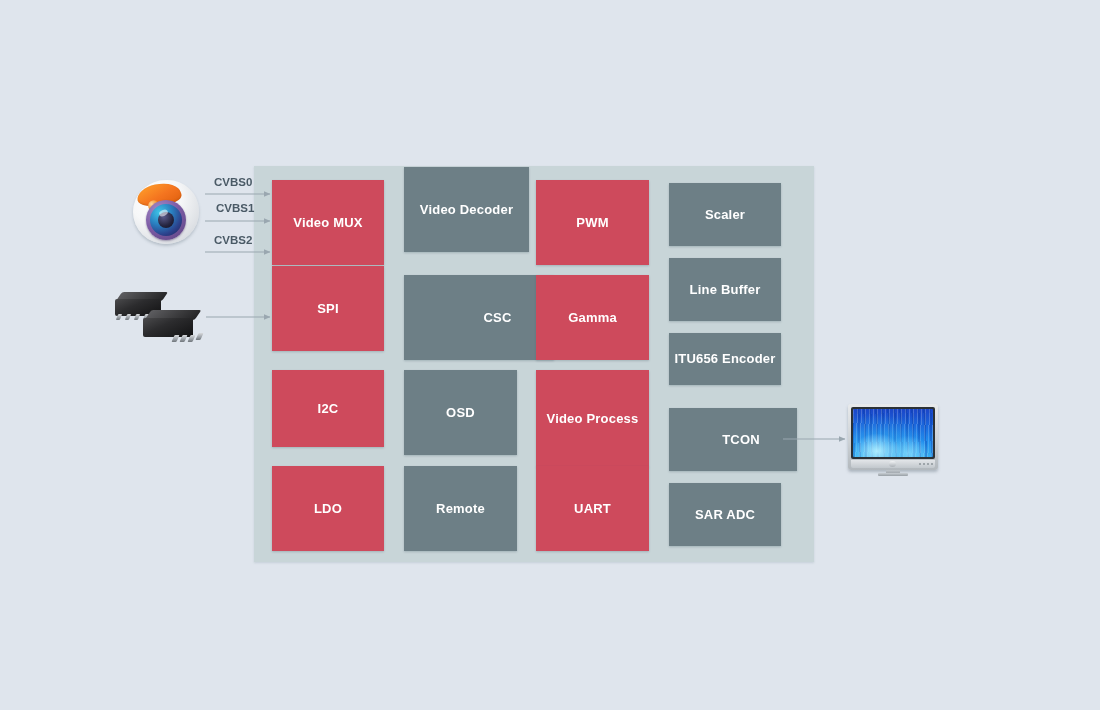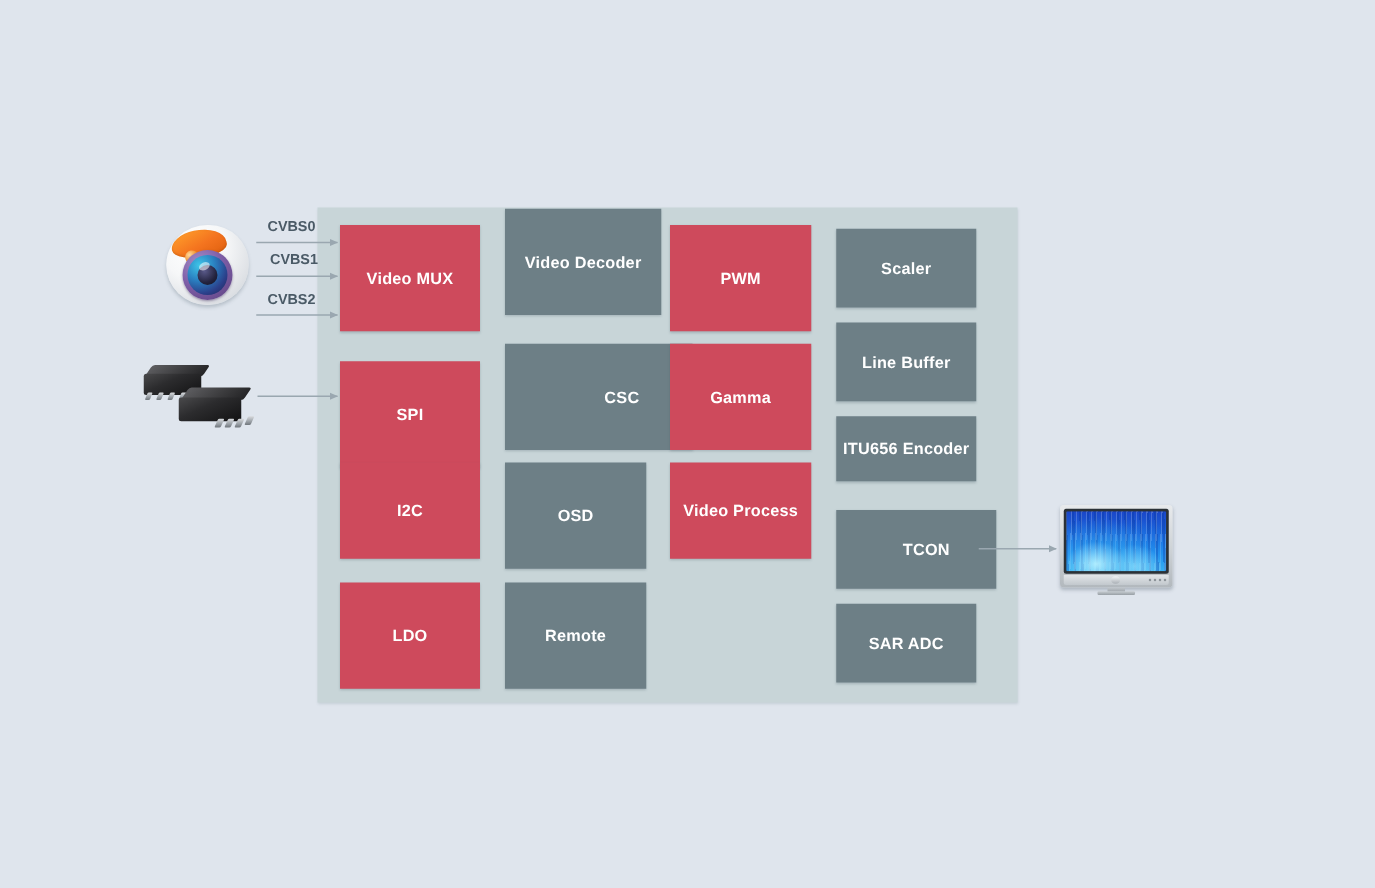--- a/index.html
+++ b/index.html
@@ -145,32 +145,33 @@
   }
 </style>
 </head>
 <body>
 
 <div id="stage">
 
   <div class="soc-panel"></div>
 
   <div class="blk red" style="left:272px;top:180px;width:112px;height:85px;">Video MUX</div>
-  <div class="blk red" style="left:272px;top:289px;width:112px;height:85px;">SPI</div>
+  <div class="blk red" style="left:272px;top:266px;width:112px;height:85px;">SPI</div>
   <div class="blk red" style="left:272px;top:370px;width:112px;height:77px;">I2C</div>
   <div class="blk red" style="left:272px;top:466px;width:112px;height:85px;">LDO</div>
 
   <div class="blk gray" style="left:404px;top:167px;width:125px;height:85px;">Video Decoder</div>
   <div class="blk gray" style="left:404px;top:275px;width:113px;height:85px;padding-left:37px;">CSC</div>
   <div class="blk gray" style="left:404px;top:370px;width:113px;height:85px;">OSD</div>
   <div class="blk gray" style="left:404px;top:466px;width:113px;height:85px;">Remote</div>
 
   <div class="blk red" style="left:536px;top:180px;width:113px;height:85px;">PWM</div>
   <div class="blk red" style="left:536px;top:275px;width:113px;height:85px;">Gamma</div>
-  <div class="blk red" style="left:536px;top:370px;width:113px;height:77px;">Video Process</div>
+  <div class="blk red" style="left:536px;top:370px;width:113px;height:97px;">Video Process</div>
+  <div class="blk red" style="left:536px;top:466px;width:113px;height:85px;">UART</div>
 
   <div class="blk gray" style="left:669px;top:183px;width:112px;height:63px;">Scaler</div>
   <div class="blk gray" style="left:669px;top:258px;width:112px;height:63px;">Line Buffer</div>
   <div class="blk gray" style="left:669px;top:333px;width:112px;height:52px;">ITU656 Encoder</div>
   <div class="blk gray" style="left:669px;top:408px;width:112px;height:63px;padding-left:16px;">TCON</div>
   <div class="blk gray" style="left:669px;top:483px;width:112px;height:63px;">SAR ADC</div>
 
   <div class="sig-label" style="left:214px;top:176px;">CVBS0</div>
   <div class="sig-label" style="left:216px;top:202px;">CVBS1</div>
   <div class="sig-label" style="left:214px;top:234px;">CVBS2</div>

